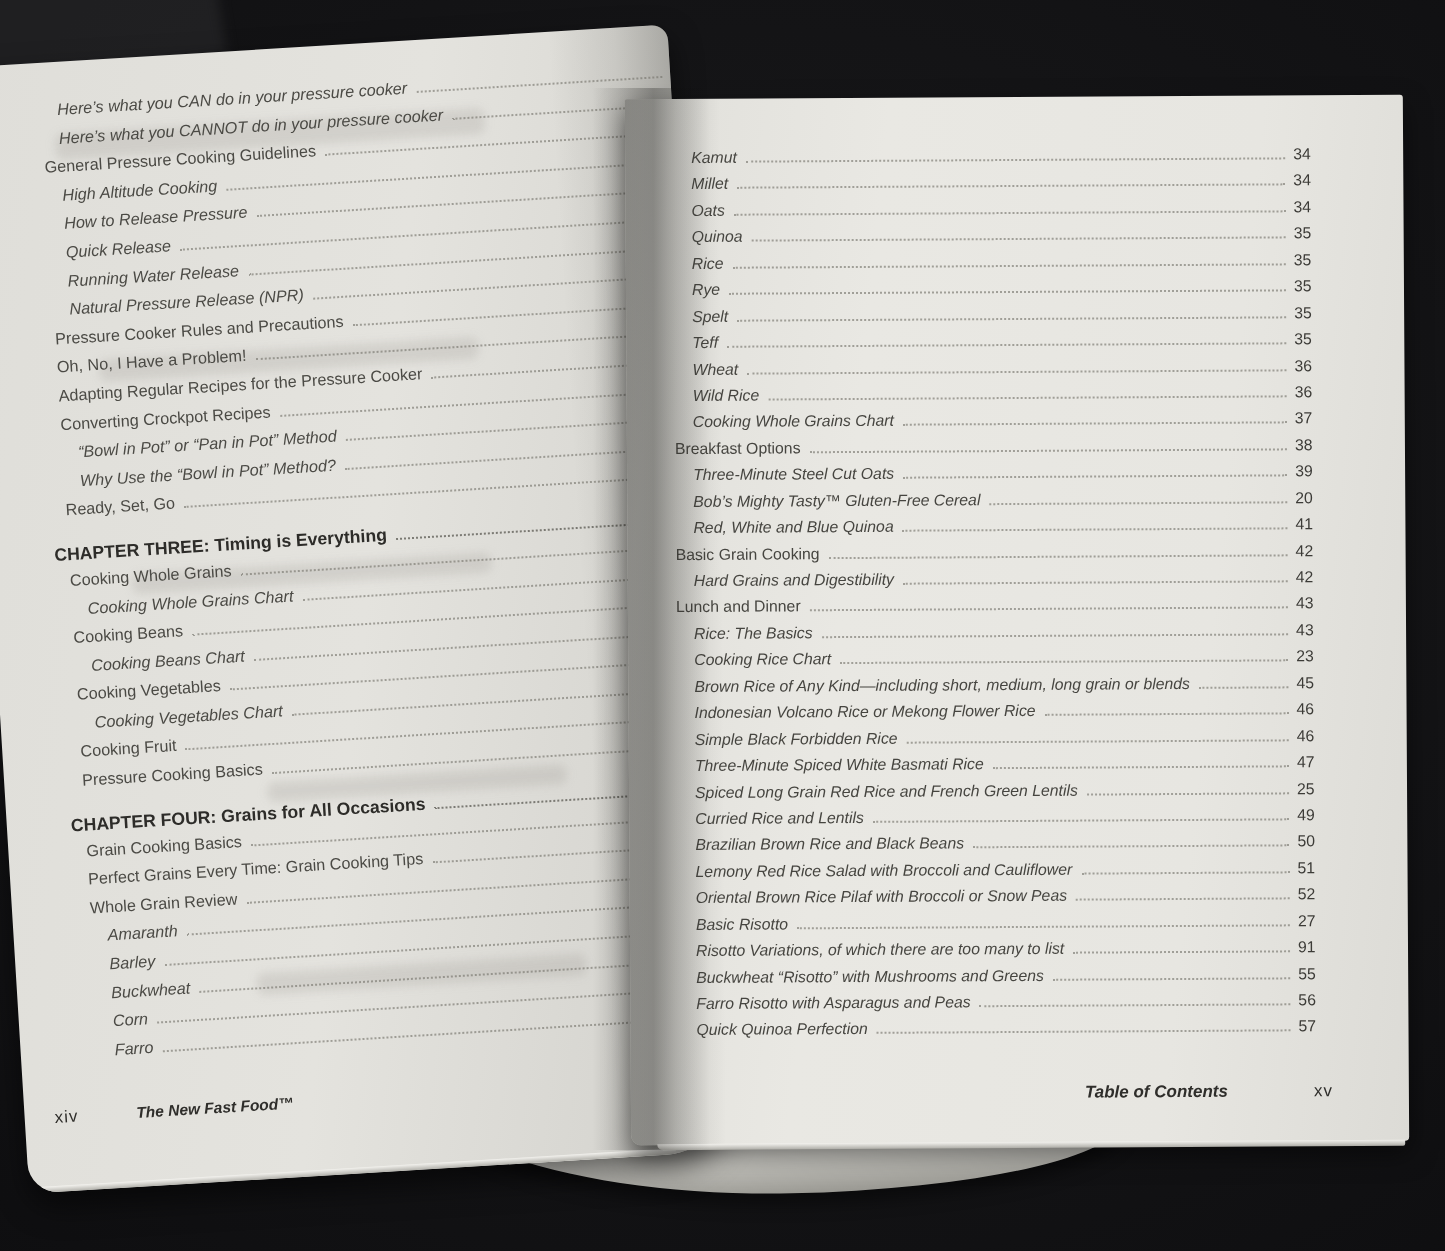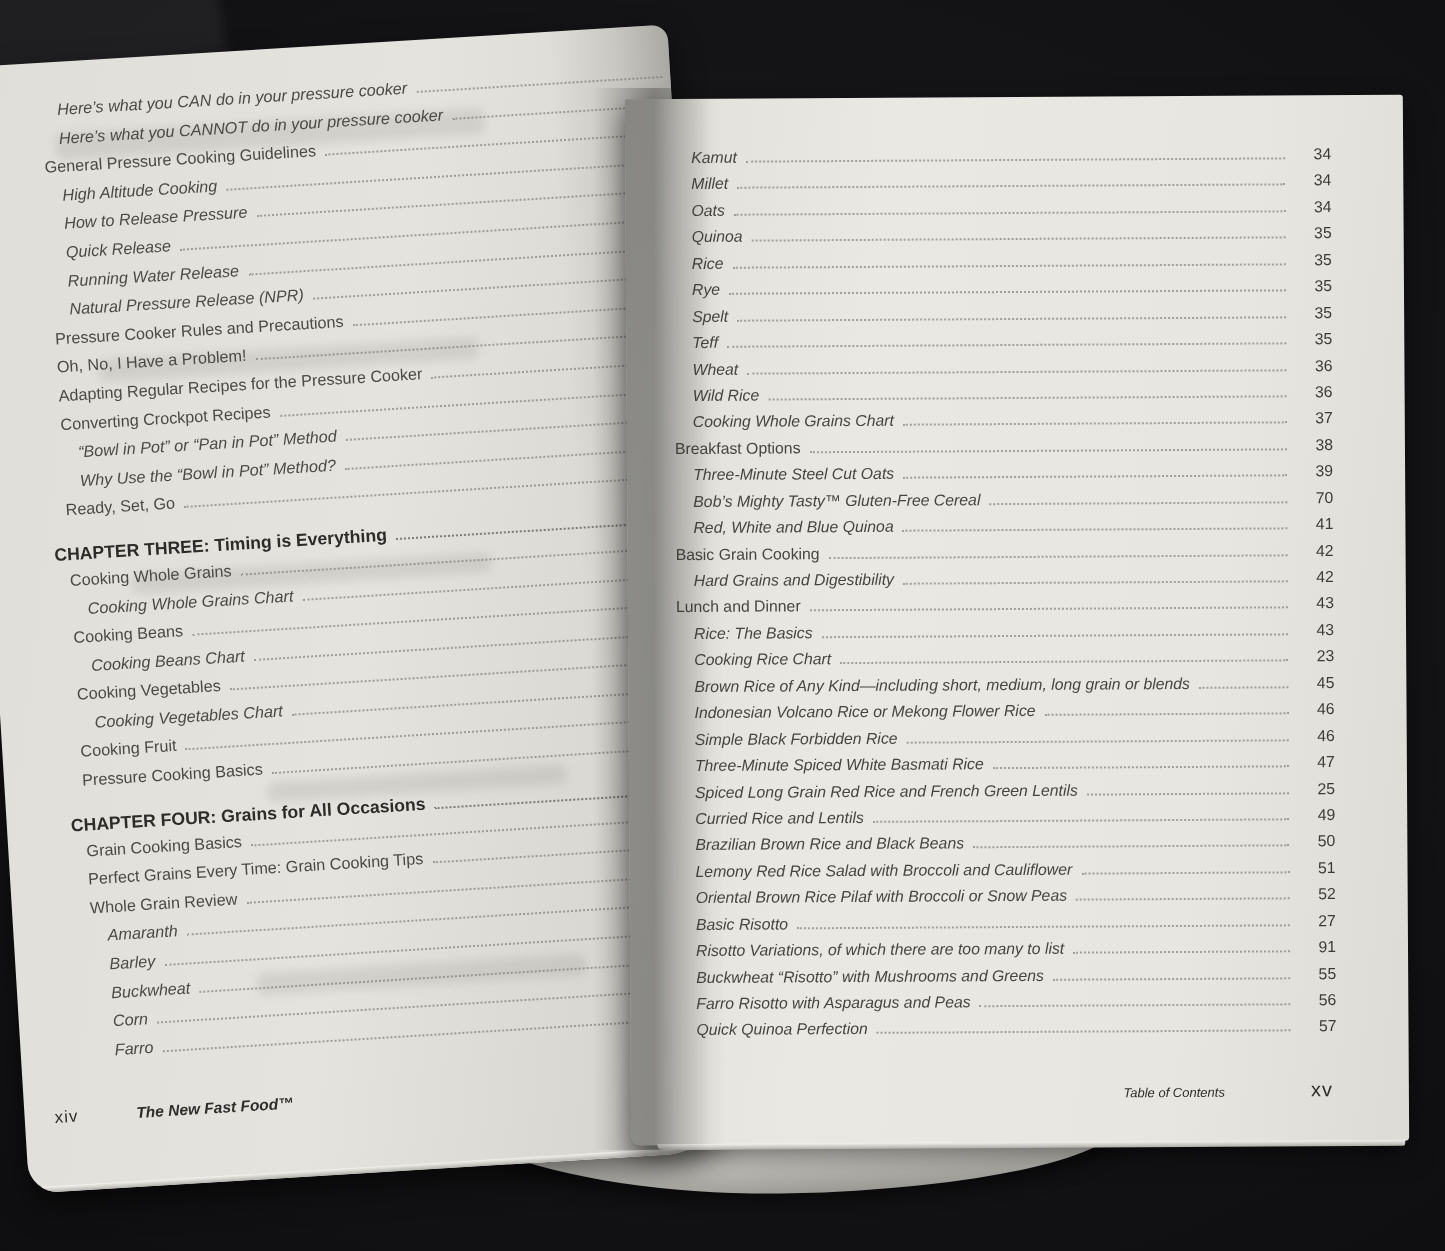--- a/index.html
+++ b/index.html
@@ -79,35 +79,35 @@
   .toc-right .toc-row.lvl2{margin-left:18px;}
   .toc-row.italic .toc-label{font-style:italic;}
   .toc-row.chapter{font-weight:700;font-size:17.6px;color:#2d2c29;height:auto;padding:15px 0 6px 0;margin-left:0;}
   .toc-label{flex:0 0 auto;}
   .dots{
     flex:1 1 auto;display:inline-block;min-width:14px;height:.62em;
     margin:0 8px 0 9px;
     border-bottom:2px dotted rgba(116,115,107,.62);
   }
   .toc-row.chapter .dots{border-bottom:2.6px dotted rgba(84,83,76,.72);}
-  .toc-page{flex:0 0 auto;width:38px;text-align:right;font-style:normal;color:#3c3b37;}
+  .toc-page{flex:0 0 auto;width:38px;text-align:left;font-style:normal;color:#3c3b37;}
 
   
   .footer-left{
     display:flex;align-items:baseline;gap:58px;
     margin:36px 0 0 30px;color:#2f2e2b;
   }
   .footer-left .folio{font-size:17px;letter-spacing:1px;}
   .footer-left .booktitle{font-weight:700;font-style:italic;font-size:15.5px;}
   .footer-right{
     position:absolute;right:76px;bottom:40px;
     display:flex;align-items:baseline;gap:86px;color:#2f2e2b;
   }
-  .footer-right .sectiontitle{font-weight:400;font-style:italic;font-size:13px;}
-  .footer-right .folio{font-size:20px;letter-spacing:1px;}
+  .footer-right .sectiontitle{font-weight:700;font-style:italic;font-size:17px;}
+  .footer-right .folio{font-size:17px;letter-spacing:1px;}
 </style>
 </head>
 <body>
 
 <div class="scene">
   <div class="bg-wedge"></div>
 
   <div class="page-curl"></div>
 
   <div class="page page-left">
@@ -321,21 +321,21 @@
           <span class="toc-page">38</span>
         </div>
         <div class="toc-row lvl2 italic">
           <span class="toc-label">Three-Minute Steel Cut Oats</span>
           <span class="dots"></span>
           <span class="toc-page">39</span>
         </div>
         <div class="toc-row lvl2 italic">
           <span class="toc-label">Bob’s Mighty Tasty™ Gluten-Free Cereal</span>
           <span class="dots"></span>
-          <span class="toc-page">70</span>
+          <span class="toc-page">20</span>
         </div>
         <div class="toc-row lvl2 italic">
           <span class="toc-label">Red, White and Blue Quinoa</span>
           <span class="dots"></span>
           <span class="toc-page">41</span>
         </div>
         <div class="toc-row lvl1">
           <span class="toc-label">Basic Grain Cooking</span>
           <span class="dots"></span>
           <span class="toc-page">42</span>

